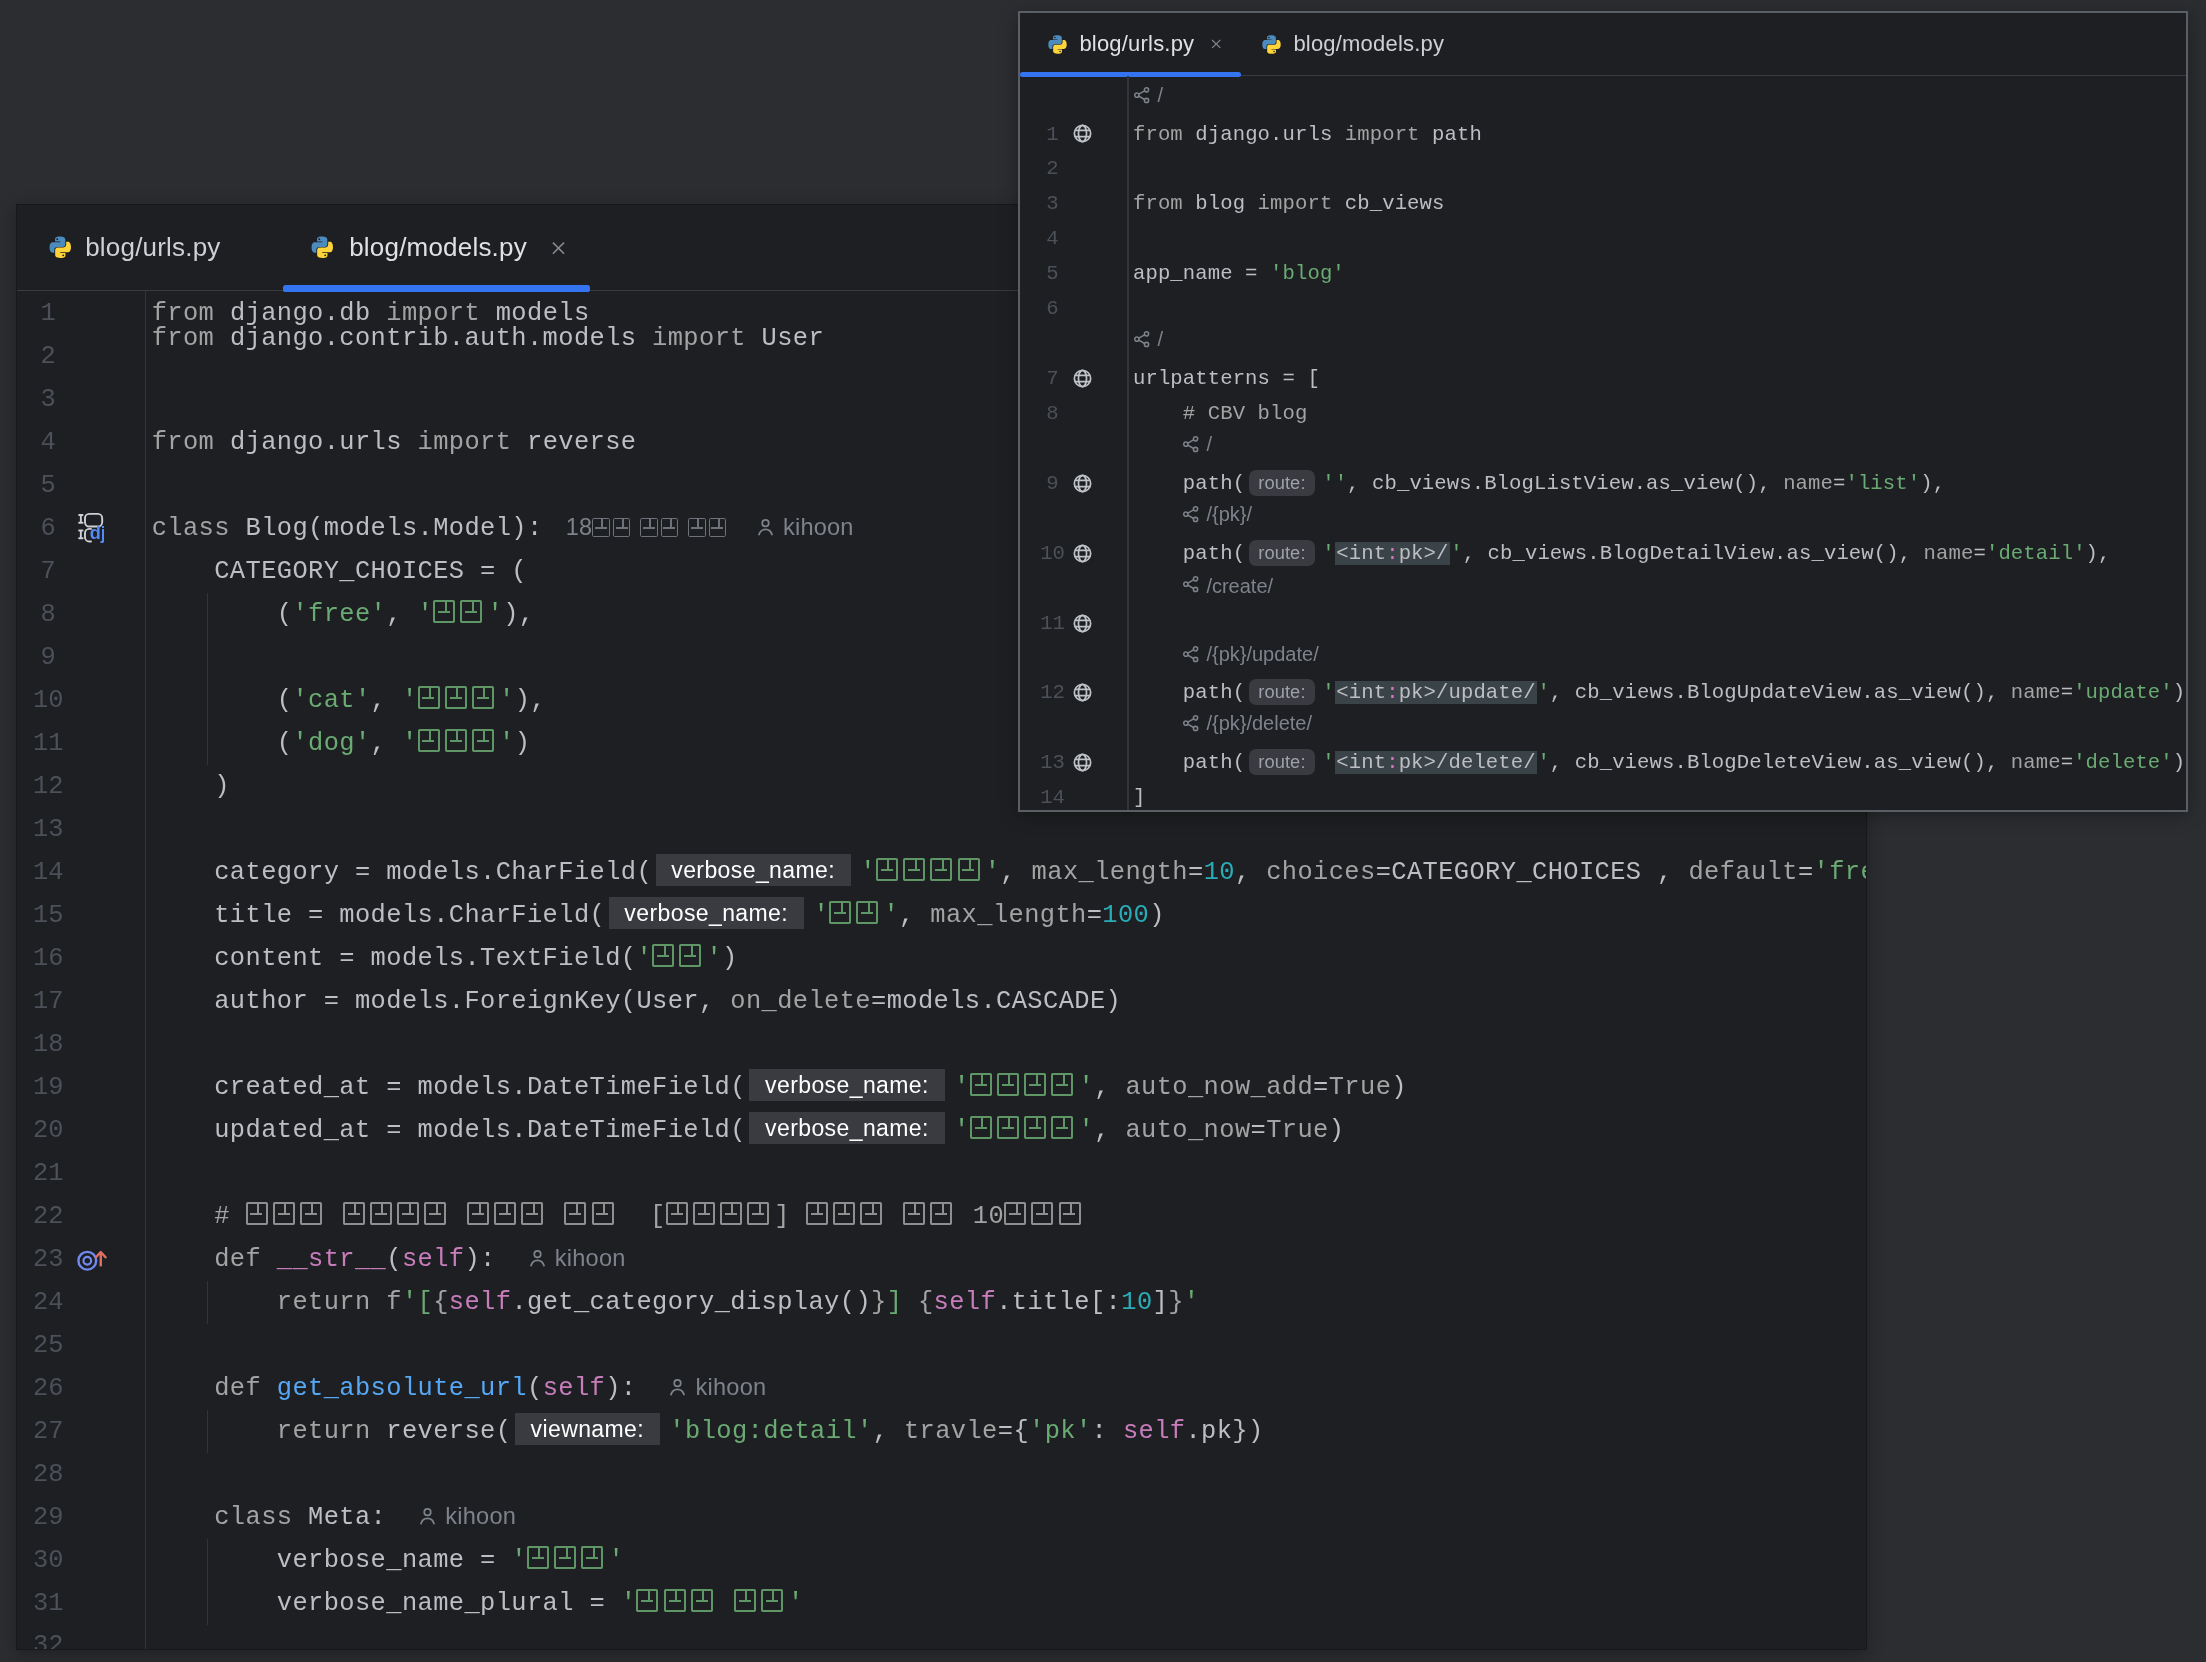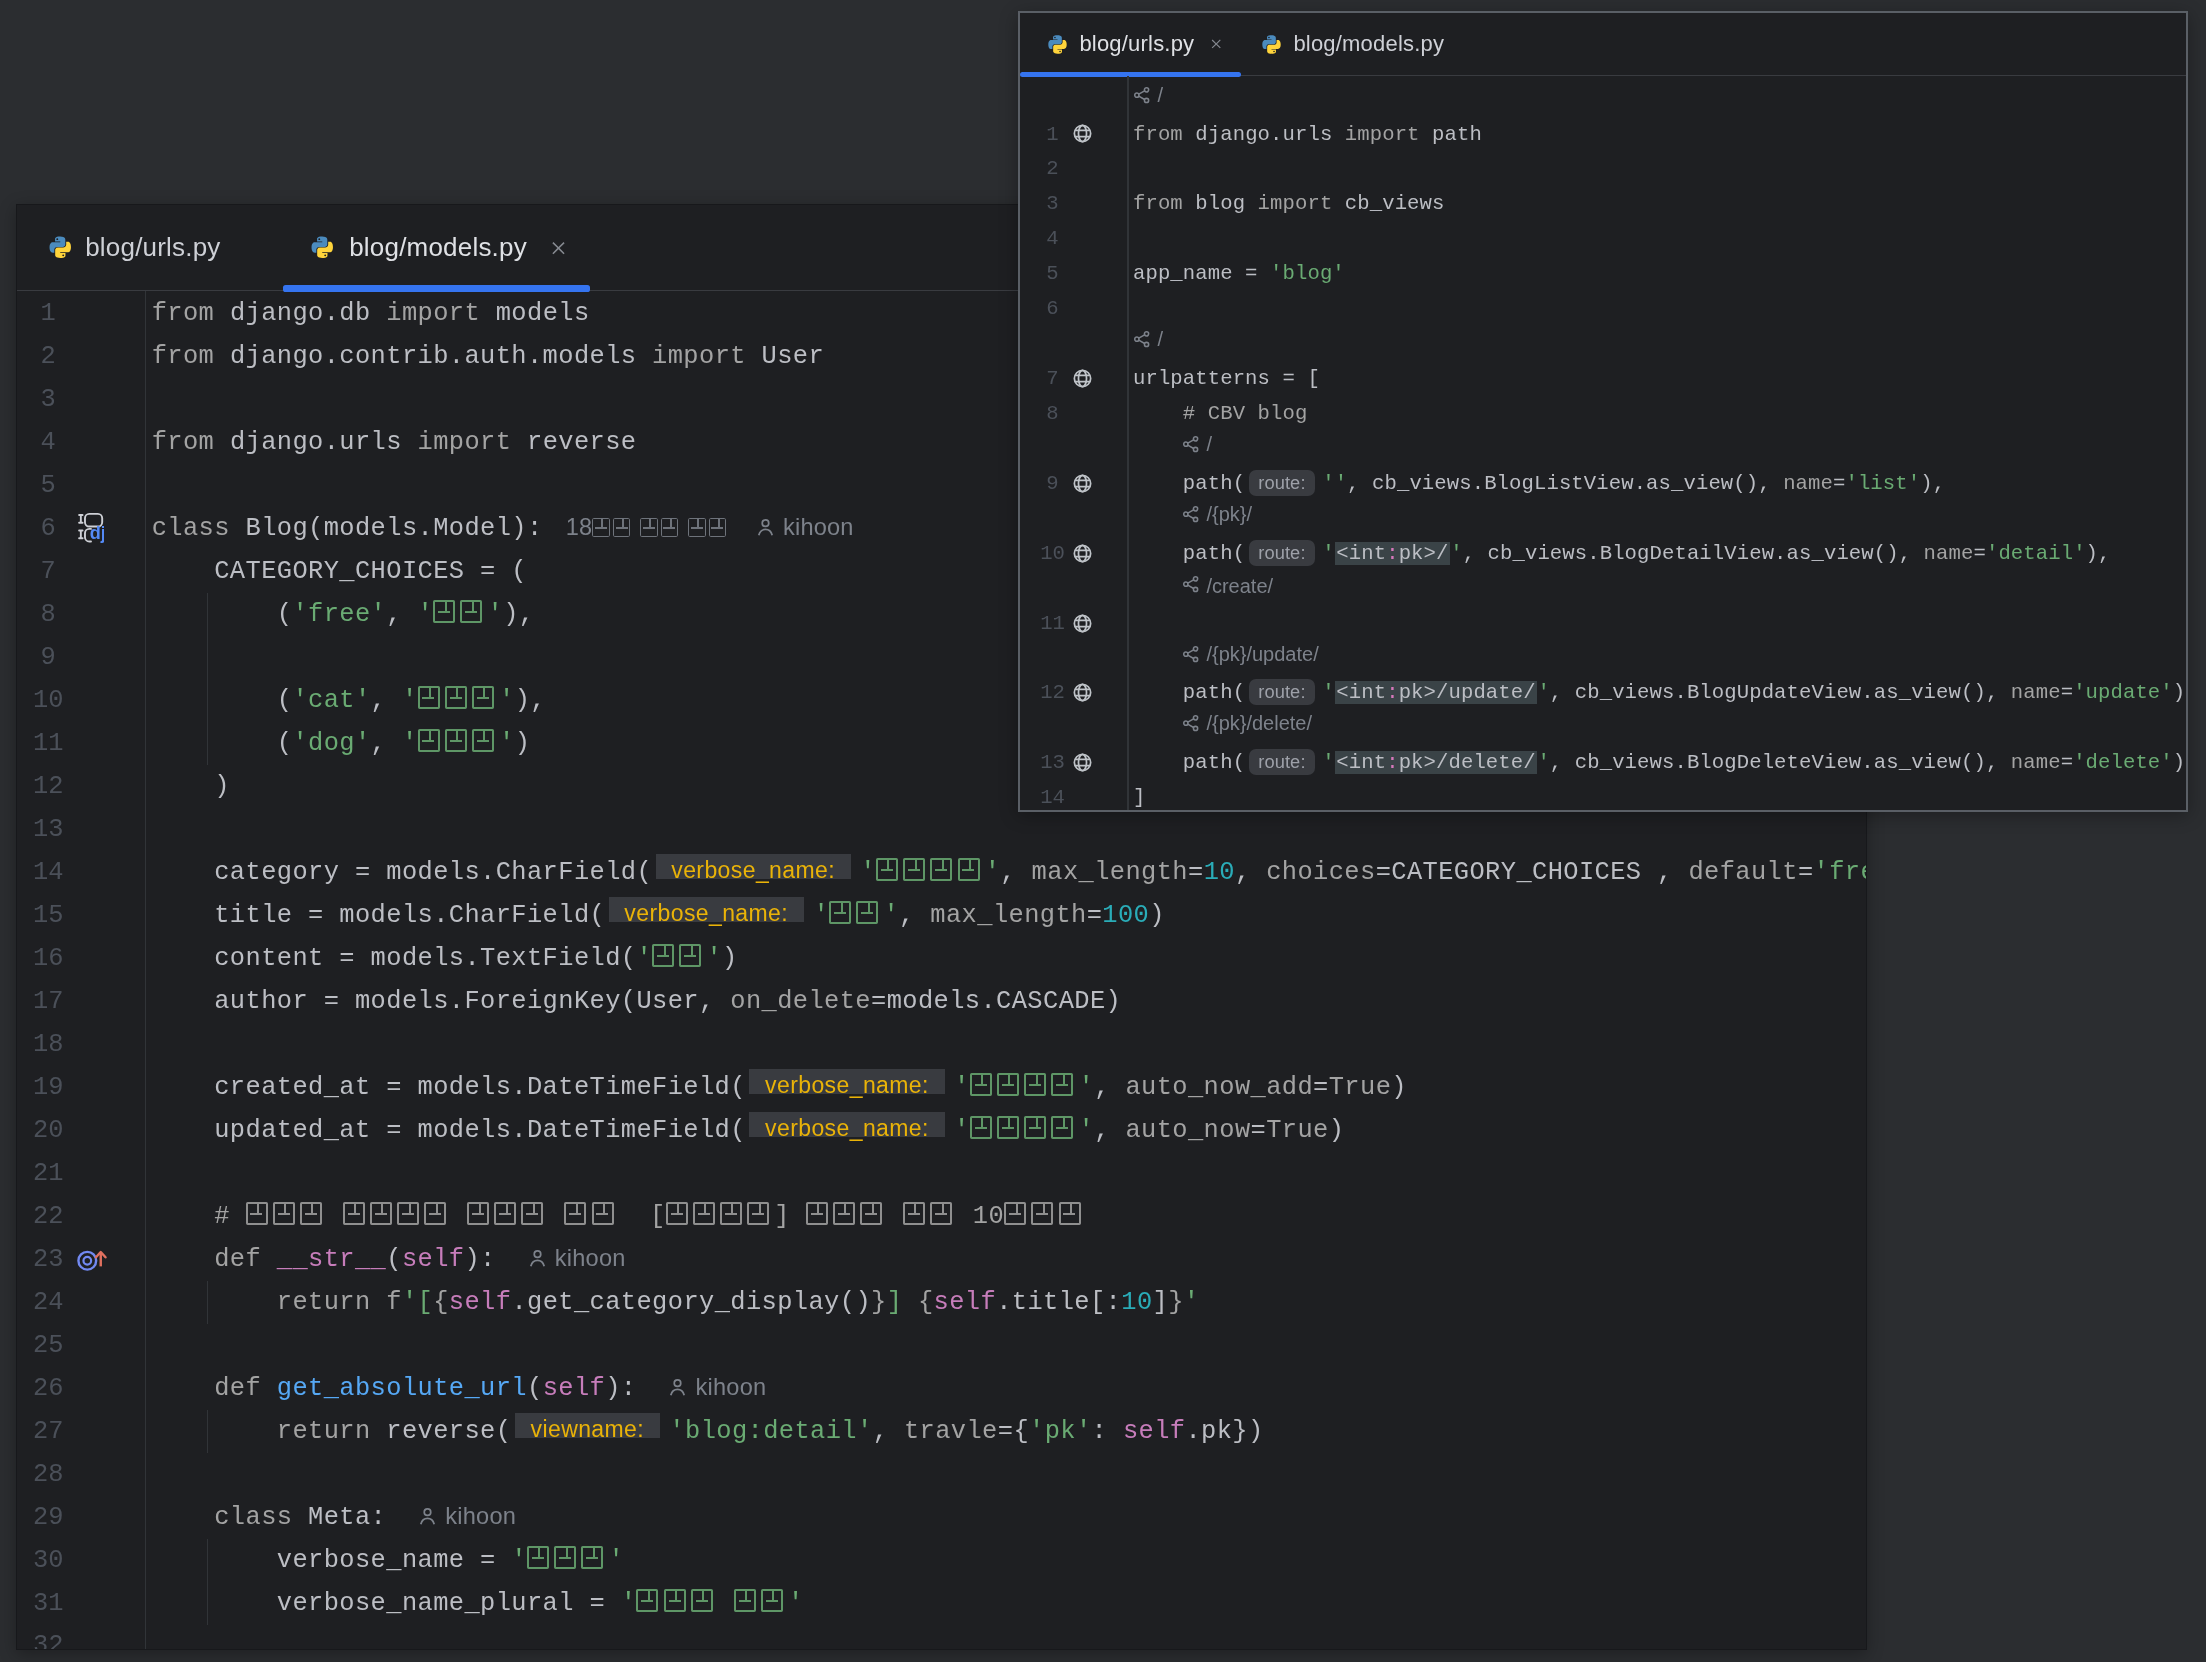--- a/index.html
+++ b/index.html
@@ -30,22 +30,22 @@
 .kb { display:inline-block; width:22px; height:23px; border:2.2px solid currentColor; border-radius:1.7px;
   box-sizing:border-box; margin-right:5.2px; vertical-align:-1.7px; opacity:.85;
   background:linear-gradient(currentColor,currentColor) 50% 55%/12.2px 2.2px no-repeat, linear-gradient(currentColor,currentColor) 60% 0/2.2px 60% no-repeat; }
 .cv .kb { width:17.5px; height:18.3px; border-width:1.7px; margin-right:3.1px; vertical-align:-1.7px; }
 .c .kr, .kr.c { }
 .cv { font:23.6px "Liberation Sans",sans-serif; color:#7D828B; letter-spacing:0.2px }
 .cv .kr { }
 .pic { width:23px; height:23px; vertical-align:-4.4px; margin-right:6.1px }
 .shic { width:18.3px; height:18.3px; }
 .glb { width:21px; height:21px; display:block }
-.chip { display:inline-block; font:23px "Liberation Sans",sans-serif; color:#eab308; background:#393B40;
-  border-radius:0; padding:0 15.7px; height:25px; line-height:33px; margin:0 9.6px 0 3.5px; vertical-align:0.9px }
+.chip { display:inline-block; font:23px "Liberation Sans",sans-serif; color:#ffffff; background:#393B40;
+  border-radius:0; padding:0 15.7px; height:32px; line-height:33px; margin:0 9.6px 0 3.5px; vertical-align:0.9px }
 .chip2 { display:inline-block; font:18.3px "Liberation Sans",sans-serif; color:#9DA0A8; background:#393B40;
   border-radius:7px; padding:0 9.6px; height:26px; line-height:26px; margin:0 7px 0 3.5px; vertical-align:0.9px }
 .rt { background:#3A4347; text-underline-offset:4.4px; padding:0 1.7px; }
 .rt .t { color:#BCBEC4 }
 .iguide { position:absolute; left:190px; width:1.7px; background:#313438; }
 .trav { text-decoration:underline; text-underline-offset:4.4px; position:relative }
 .wav { position:absolute; left:0.9px; bottom:-9.6px; height:5.2px; width:91px; display:block }
 
 .djic { width:26px; height:31px; display:block }
 .ovric { width:33px; height:30px; display:block }
@@ -67,21 +67,21 @@
         </svg>
         <span class="tlab act" style="margin-left:15px">blog/models.py</span>
       <span class="x" style="font-size:30px;margin-left:23px">×</span>
       <div class="ul" style="height:7px"></div>
     </div>
   </div>
   <div class="gsep" style="left:128px;top:86px;bottom:0"></div>
   <div class="gnum" style="top:87px">1</div>
     <div class="crow" style="top:87px"><span class="k">from</span><span class="t"> django.db </span><span class="k">import</span><span class="t"> models</span></div>
     <div class="gnum" style="top:130px">2</div>
-    <div class="crow" style="top:130px"><span class="k">from</span><span class="t"> django.contrib.auth.models </span><span class="k">import</span><span class="t"> User</span></div>
+    <div class="crow" style="top:112px"><span class="k">from</span><span class="t"> django.contrib.auth.models </span><span class="k">import</span><span class="t"> User</span></div>
     <div class="gnum" style="top:173px">3</div>
     <div class="gnum" style="top:216px">4</div>
     <div class="crow" style="top:216px"><span class="k">from</span><span class="t"> django.urls </span><span class="k">import</span><span class="t"> reverse</span></div>
     <div class="gnum" style="top:259px">5</div>
     <div class="gnum" style="top:302px">6</div>
     <div class="crow" style="top:302px"><span class="k">class</span><span class="t"> Blog(models.Model):</span><span class="cv" style="margin-left:23px">18<span class="kr"><i class="kb"></i><i class="kb"></i></span> <span class="kr"><i class="kb"></i><i class="kb"></i></span> <span class="kr"><i class="kb"></i><i class="kb"></i></span></span><span class="cv" style="margin-left:24.5px"><svg class="pic" viewBox="0 0 24 24">
           <circle cx="12" cy="7.5" r="3.4" fill="none" stroke="#7D828B" stroke-width="1.8"></circle>
           <path d="M5 20c1.2-4.2 3.9-6 7-6s5.8 1.8 7 6" fill="none" stroke="#7D828B" stroke-width="1.8"></path>
         </svg>kihoon</span></div>
     <div class="gnum" style="top:345px">7</div>

